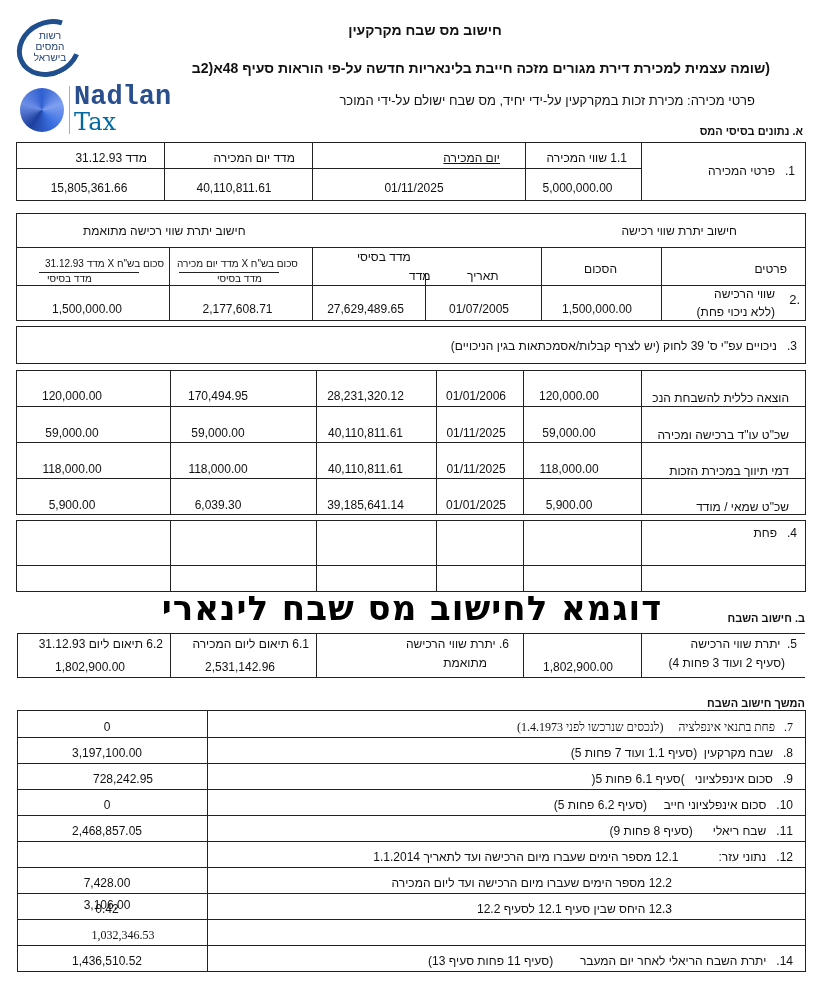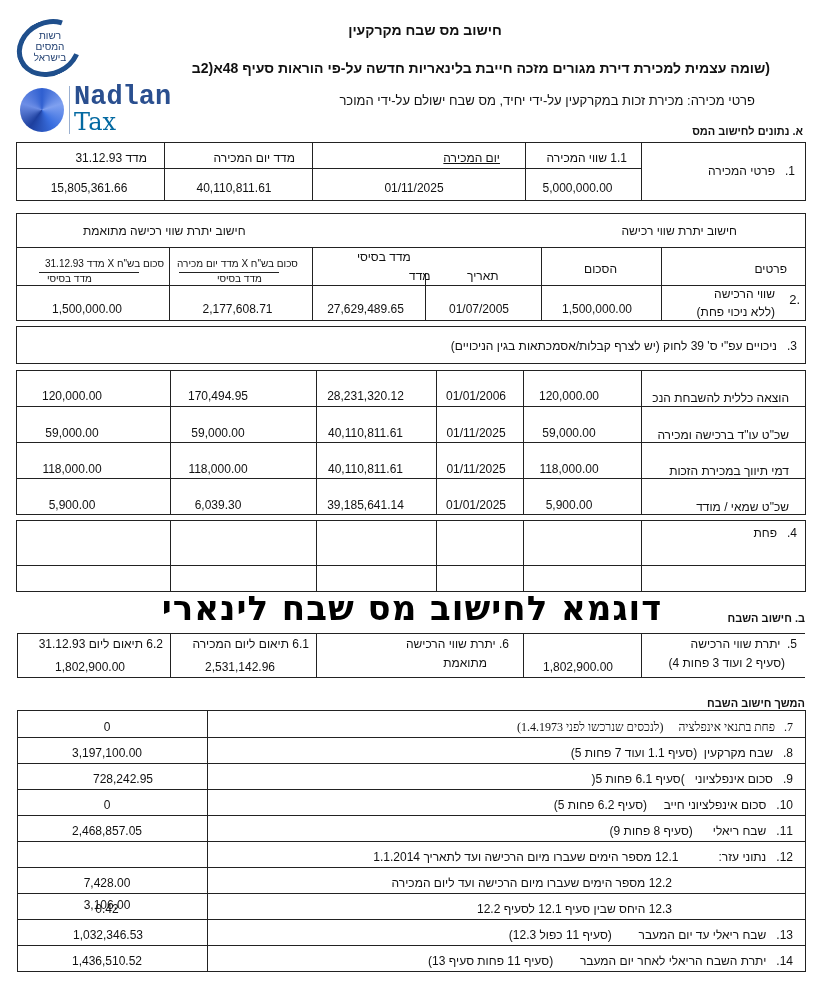--- a/index.html
+++ b/index.html
@@ -44,21 +44,21 @@
   <div class="gem" data-name="gem-icon"></div>
   <div class="gem-divider" data-name="logo-divider"></div>
   <div class="brand-1" data-name="brand-name-line-1">Nadlan</div>
   <div class="brand-2" data-name="brand-name-line-2">Tax</div>
 </div>
 
 <div class="abs rtl bold" style="left:300px; top:22px; width:250px; text-align:center; font-size:14px;" data-name="page-title">חישוב מס שבח מקרקעין</div>
 <div class="abs rtl bold" style="left:120px; top:60px; width:650px; text-align:right; font-size:14px;" data-name="page-subtitle">(שומה עצמית למכירת דירת מגורים מזכה חייבת בלינאריות חדשה על-פי הוראות סעיף 48א(2ב</div>
 <div class="abs rtl" style="left:200px; top:93px; width:555px; text-align:right; font-size:13px;" data-name="sale-details-line">פרטי מכירה:  מכירת זכות במקרקעין על-ידי יחיד, מס שבח ישולם על-ידי המוכר</div>
 
-<div class="abs rtl bold" style="left:600px; top:125px; width:203px; text-align:right; font-size:11px;" data-name="section-a-heading">א.  נתונים לחישוב המס</div>
+<div class="abs rtl bold" style="left:600px; top:125px; width:203px; text-align:right; font-size:11px;" data-name="section-a-heading">א.  נתונים בסיסי המס</div>
 
 <div class="abs" style="left:17px; top:143px; width:788px; height:57px; background:#fff;" data-name="sale-details-grid">
   <div class="vline" style="left:147px; top:0; height:57px;" data-name="divider"></div>
   <div class="vline" style="left:295px; top:0; height:57px;" data-name="divider"></div>
   <div class="vline" style="left:508px; top:0; height:57px;" data-name="divider"></div>
   <div class="vline" style="left:624px; top:0; height:57px;" data-name="divider"></div>
   <div class="hthin" style="left:0; top:25px; width:624px;" data-name="divider"></div>
   <div class="box" style="left:-1px; top:-1px; width:790px; height:59px; border-width:1.5px;" data-name="sale-details-border"></div>
 
   <div class="cell rtl" style="right:10px; top:21px;" data-name="row-1-label">
@@ -256,24 +256,21 @@
     <span>12.</span>&nbsp;&nbsp;&nbsp;<span>נתוני עזר:</span>&nbsp;&nbsp;&nbsp;&nbsp;&nbsp;&nbsp;&nbsp;&nbsp;&nbsp;&nbsp;&nbsp;&nbsp;<span>12.1  מספר הימים שעברו מיום הרכישה ועד לתאריך 1.1.2014</span>
   </div>
   <div class="cell num" style="left:0; width:180px; top:140px;margin-top:48px;" data-name="gain-row-12-1-value">3,106.00</div>
 
   <div class="cell rtl" style="right:133px; top:166px;" data-name="gain-row-12-2">12.2  מספר הימים שעברו מיום הרכישה ועד ליום המכירה</div>
   <div class="cell num" style="left:0; width:180px; top:166px;" data-name="gain-row-12-2-value">7,428.00</div>
 
   <div class="cell rtl" style="right:133px; top:192px;" data-name="gain-row-12-3">12.3 היחס שבין סעיף 12.1 לסעיף 12.2</div>
   <div class="cell num" style="left:0; width:180px; top:192px;" data-name="gain-row-12-3-value">0.42</div>
 
-  <div class="cell rtl" style="right:12px; top:218px;" data-name="gain-row-13">
-    <span>13.</span>&nbsp;&nbsp;&nbsp;<span>שבח ריאלי עד יום המעבר</span>&nbsp;&nbsp;&nbsp;&nbsp;&nbsp;&nbsp;&nbsp;&nbsp;<span>(סעיף 11 כפול 12.3)</span>
-  </div>
-  <div class="cell num" style="left:1px; width:180px; top:218px;" data-name="gain-row-13-value">1,032,346.53</div>
+  <div class="cell num" style="left:16px; width:180px; top:218px;font-family:Liberation Serif, serif;" data-name="gain-row-13-value">1,032,346.53</div>
 
   <div class="cell rtl" style="right:12px; top:244px;" data-name="gain-row-14">
     <span>14.</span>&nbsp;&nbsp;&nbsp;<span>יתרת השבח הריאלי לאחר יום המעבר</span>&nbsp;&nbsp;&nbsp;&nbsp;&nbsp;&nbsp;&nbsp;&nbsp;<span>(סעיף 11 פחות סעיף 13)</span>
   </div>
   <div class="cell num" style="left:0; width:180px; top:244px;" data-name="gain-row-14-value">1,436,510.52</div>
 </div>
 
 <style>
 </style>
 

